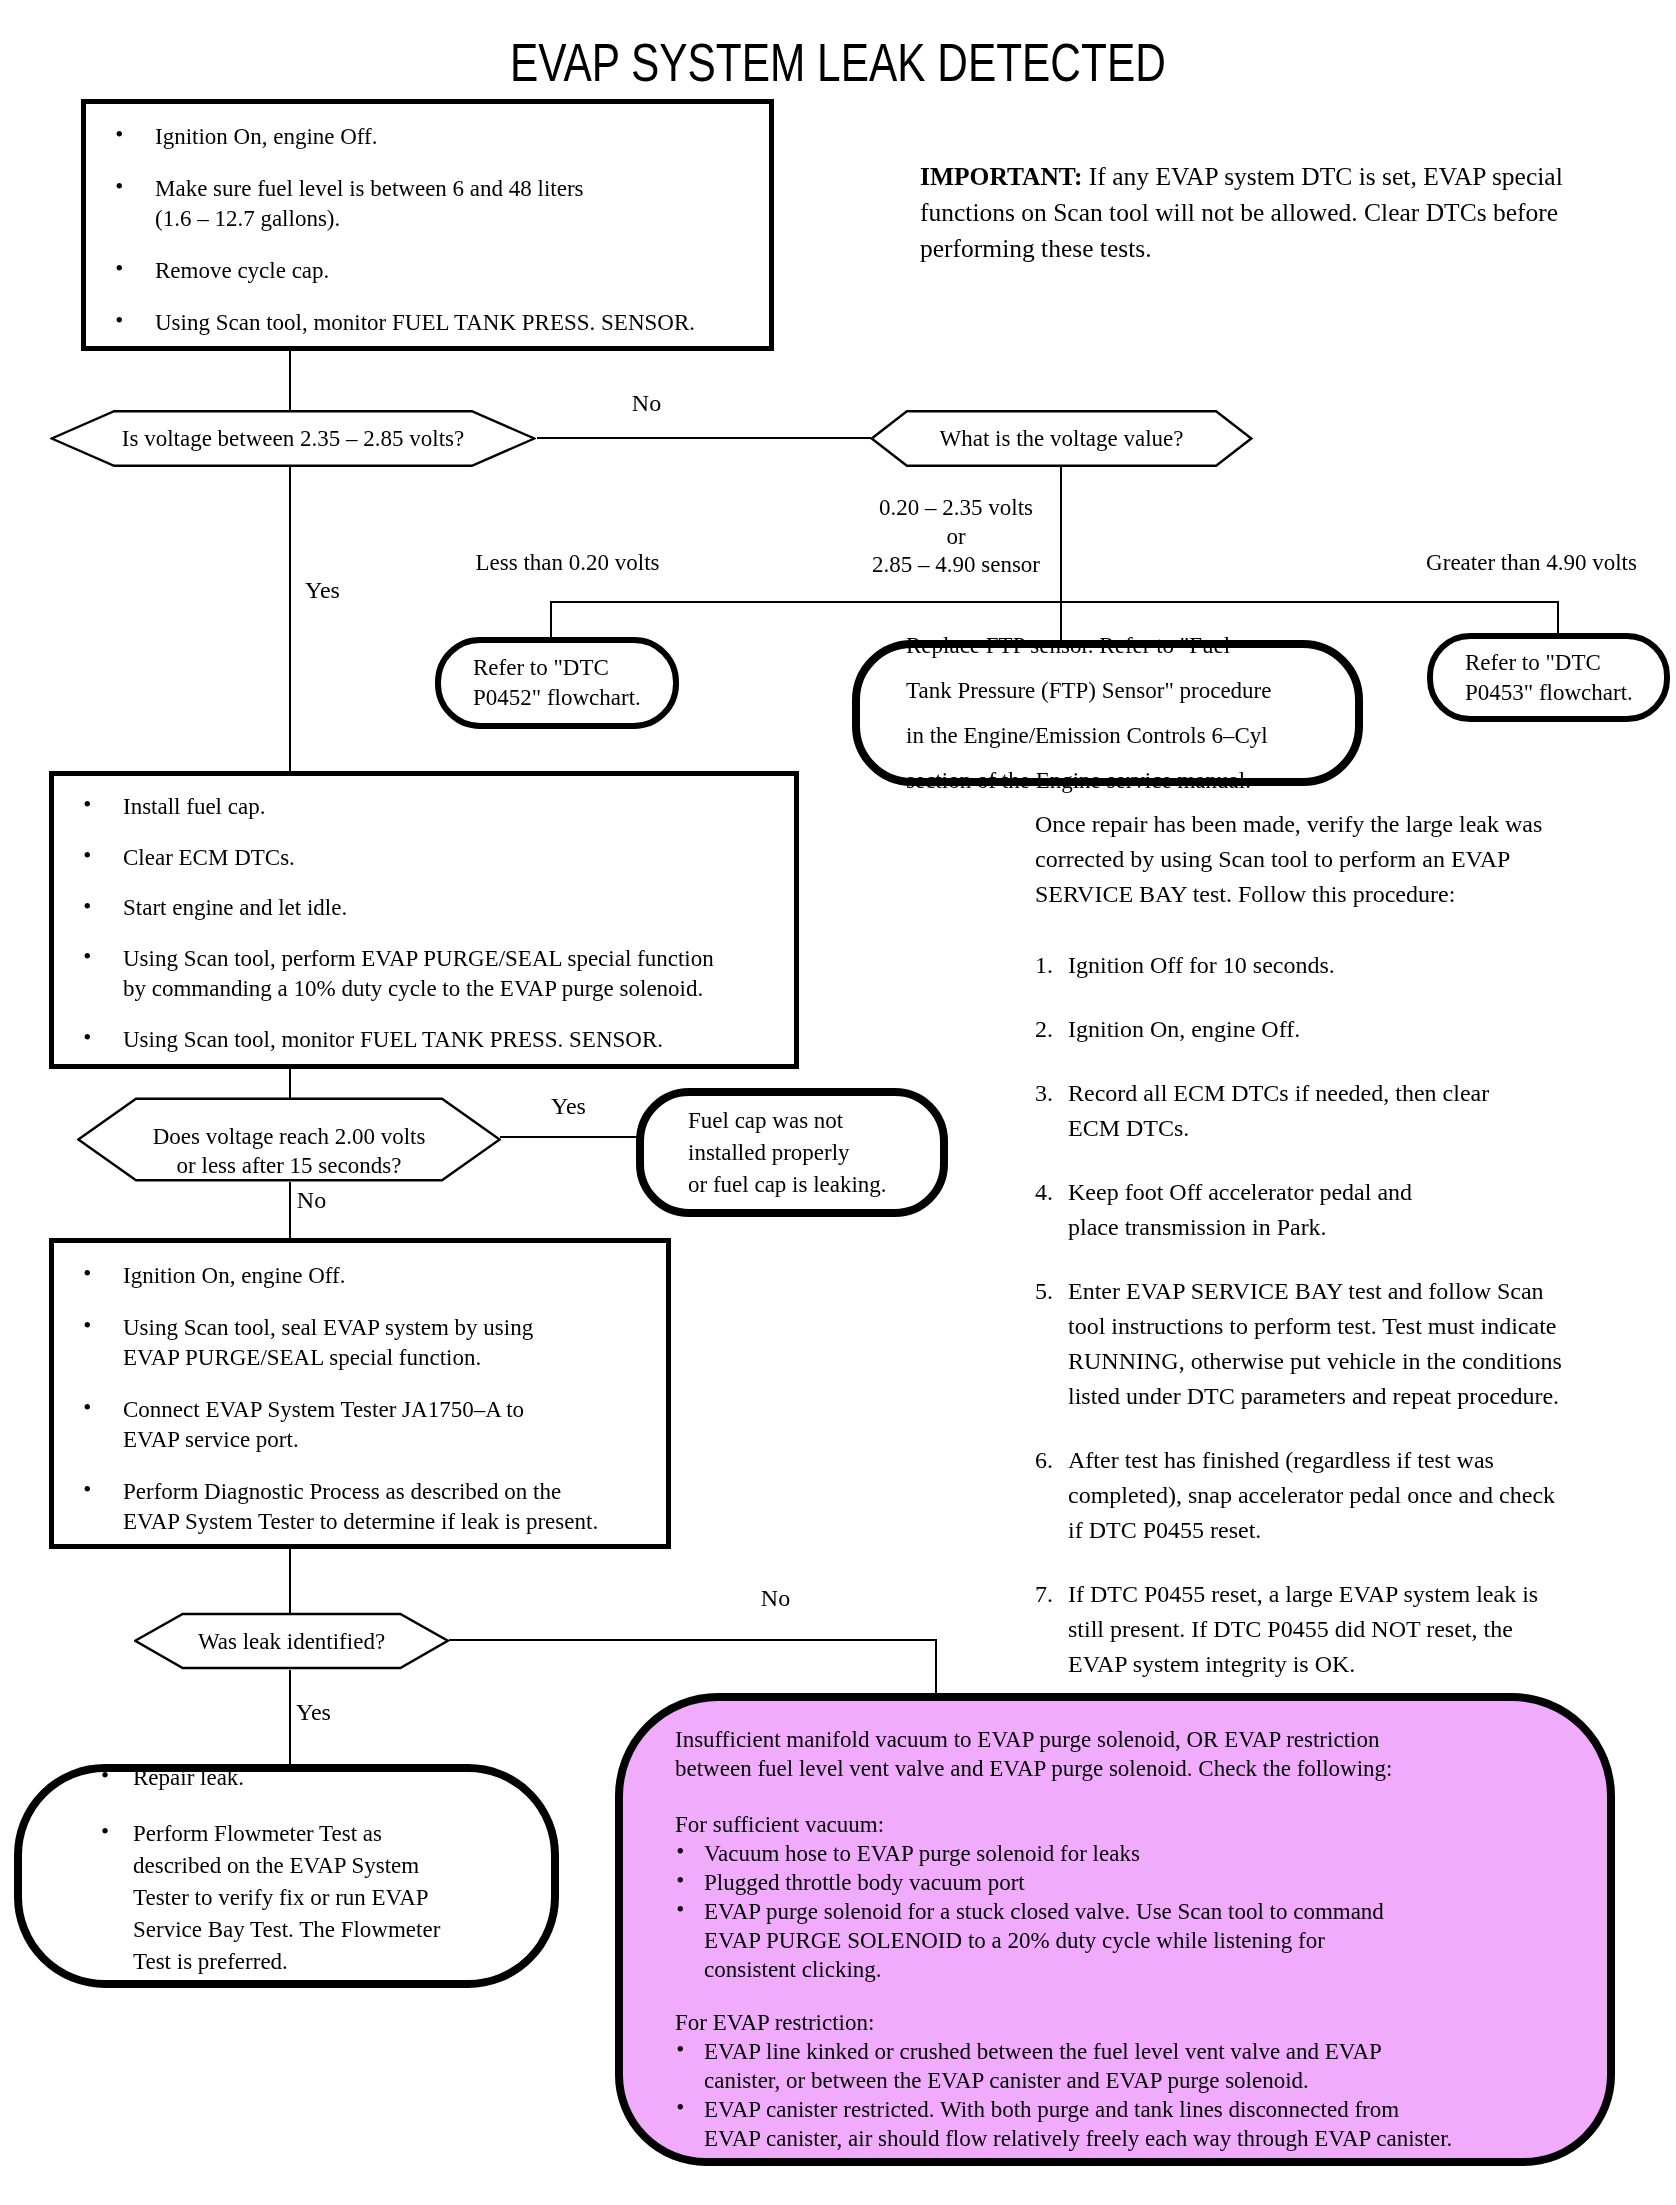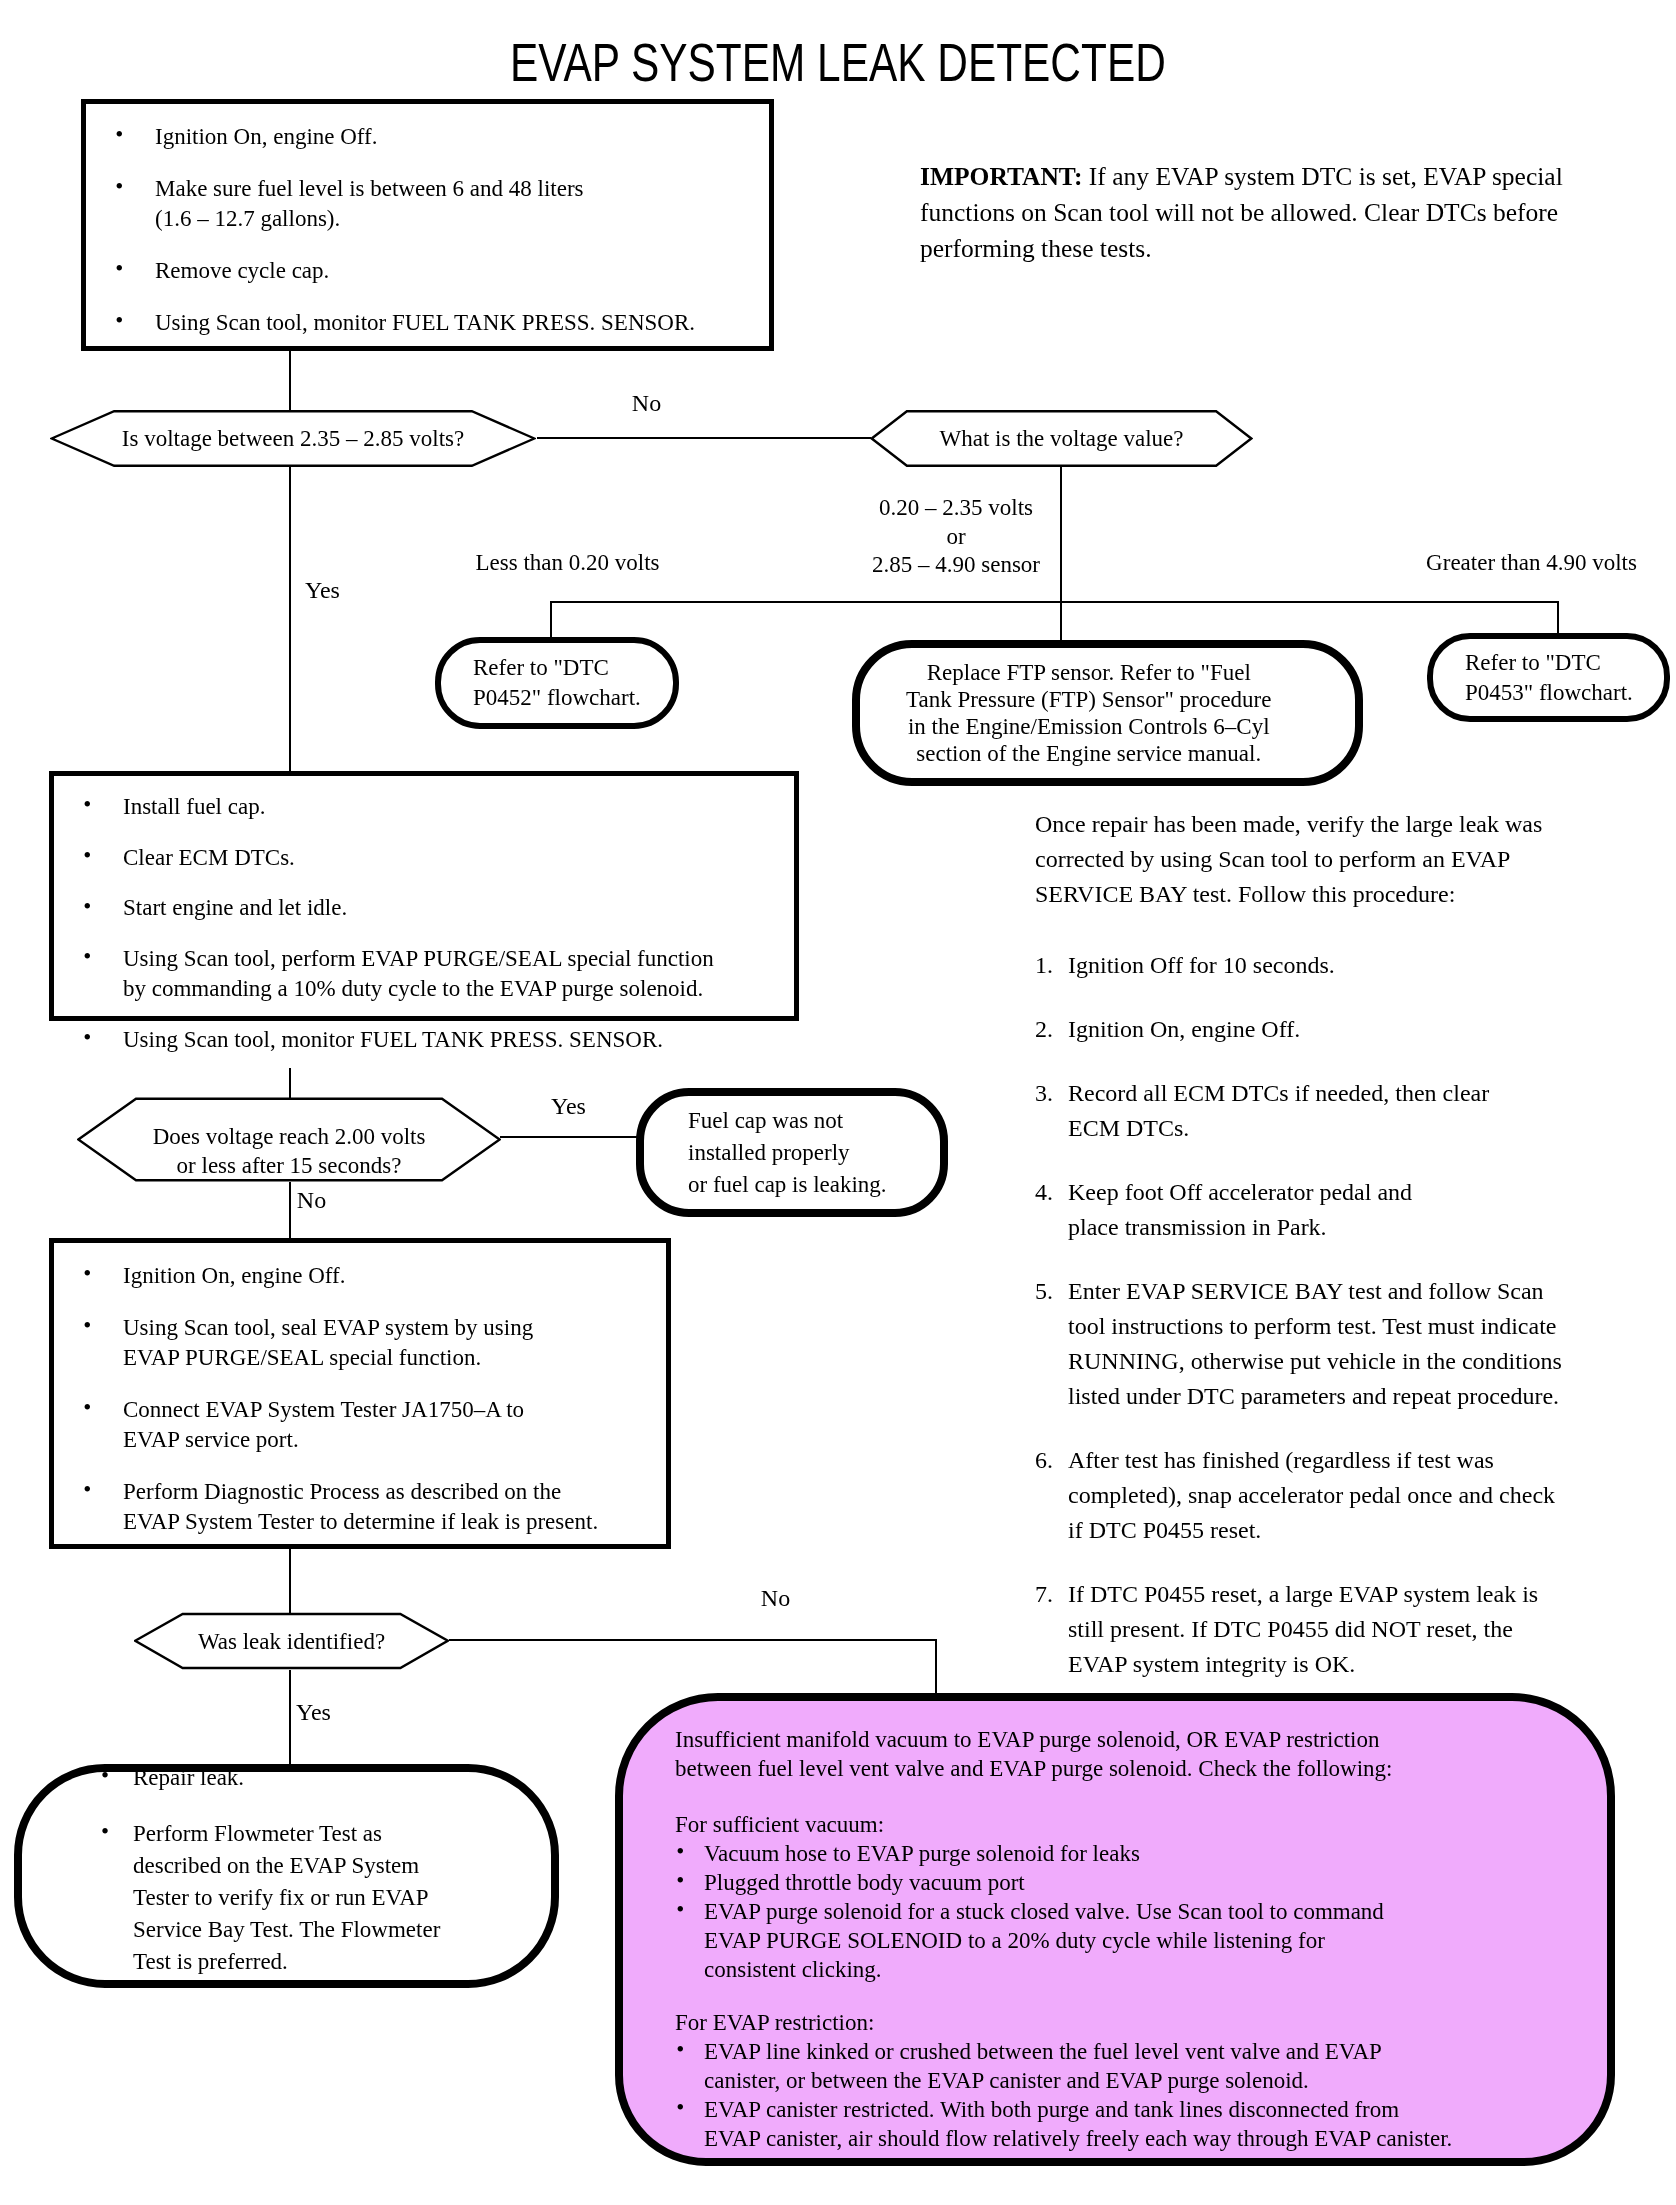--- a/index.html
+++ b/index.html
@@ -16,21 +16,21 @@
 
   
   .procbox { border:5.5px solid #000; background:#fff; box-sizing:border-box; }
   ul.bullets { list-style:none; margin:0; padding:0; }
   .bullets li { position:relative; padding-left:47px; white-space:pre-line; }
   .bullets li::before { content:"•"; position:absolute; left:7.3px; top:-1.8px; font-size:1.0em; }
 
   .box-text { font-size:23px; line-height:30px; }
   #box1 { left:81px; top:99px; width:693px; height:252px; padding:18px 11px 6px 22px; }
   #box1 li { margin-bottom:22px; }
-  #box2 { left:49px; top:771px; width:750px; height:250px; padding:16px 11px 6px 22px; }
+  #box2 { left:49px; top:771px; width:750px; height:298px; padding:16px 11px 6px 22px; }
   #box2 li { margin-bottom:20.7px; }
   #box3 { left:49px; top:1238px; width:622px; height:311px; padding:18px 11px 6px 22px; }
   #box3 li { margin-bottom:22px; }
 
   
   .important { left:920px; top:159px; width:693px; font-size:25.5px; line-height:36px; }
   .important b { font-weight:700; }
 
   
   .line { position:absolute; background:#000; }
@@ -47,21 +47,21 @@
 
   
   .blabel { position:absolute; font-size:23px; line-height:28.6px; text-align:center; }
 
   
   .term { position:absolute; background:#fff; border:8px solid #000; box-sizing:border-box;
           display:flex; align-items:center; font-size:23px; }
   #t-p0452 { left:435px; top:637px; width:244px; height:92px; border-radius:45px;
              border-width:6.7px; padding-left:32px; line-height:30px; }
   #t-ftp   { left:852px; top:640px; width:511px; height:146px; border-radius:60px;
-             padding-left:46px; line-height:27px;text-align:center; }
+             padding-left:46px; line-height:45px; }
   #t-p0453 { left:1427px; top:633px; width:243px; height:89px; border-radius:43px;
              border-width:6.7px; padding-left:32px; line-height:30px; }
   #t-fuelcap { left:636px; top:1088px; width:312px; height:129px; border-radius:53px;
                padding-left:44px; line-height:32px; }
   #t-repair { left:14px; top:1764px; width:545px; height:224px; border-radius:91px;
               padding:6px 18px 6px 79px; align-items:center; line-height:32px; }
   #t-repair li { padding-left:32px; margin-bottom:24px; }
   #t-repair li::before { left:0; }
   #t-repair li:last-child { margin-bottom:13px; }
 

